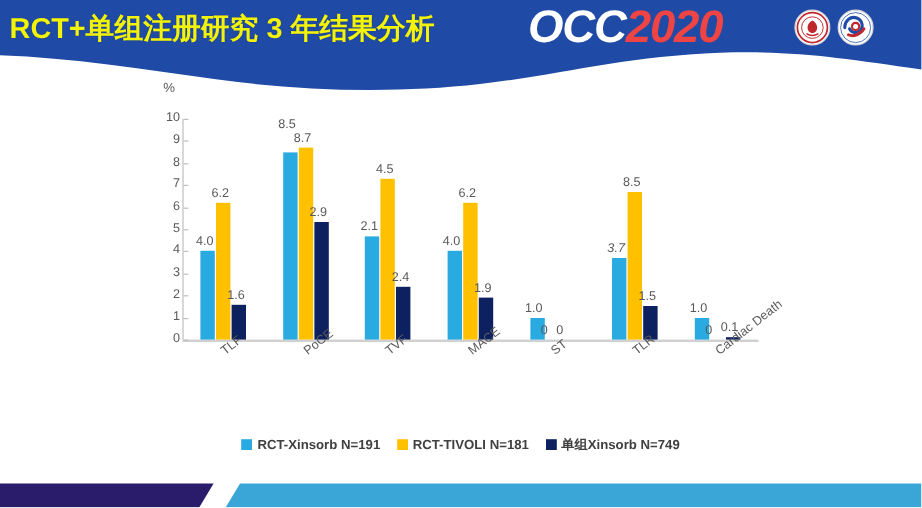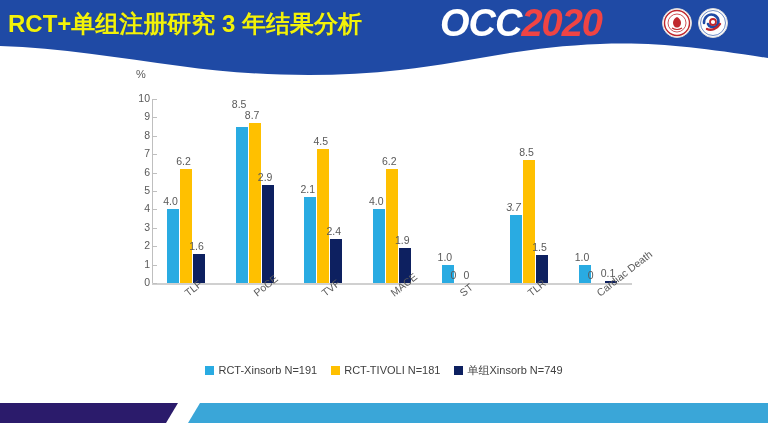--- a/index.html
+++ b/index.html
@@ -47,21 +47,21 @@
   .bar.s1{background:#FFC000;left:13px;}
   .bar.s2{background:#0D2060;left:26px;}
   .dlab{position:absolute;font-size:10.5px;color:#595959;white-space:nowrap;line-height:11px;}
   .xlab{
     position:absolute;top:231px;font-size:10.5px;color:#5a5a5a;white-space:nowrap;
     transform-origin:left top;transform:rotate(-38deg);
   }
 
   
   #legend{position:absolute;left:0;top:363px;width:768px;text-align:center;font-size:11px;color:#404040;}
-  .lgi{display:inline-block;margin:0 7px;white-space:nowrap;}
+  .lgi{display:inline-block;margin:0 7px;white-space:nowrap;font-weight:bold;}
   .sw{display:inline-block;width:9px;height:9px;vertical-align:-1px;margin-right:4px;}
 
   
   #footer{position:absolute;left:0;top:398px;width:768px;height:25px;}
 </style>
 </head>
 <body>
 
 <div id="slide">
 

